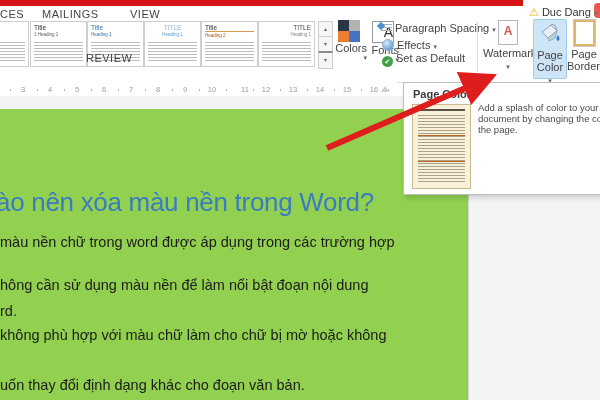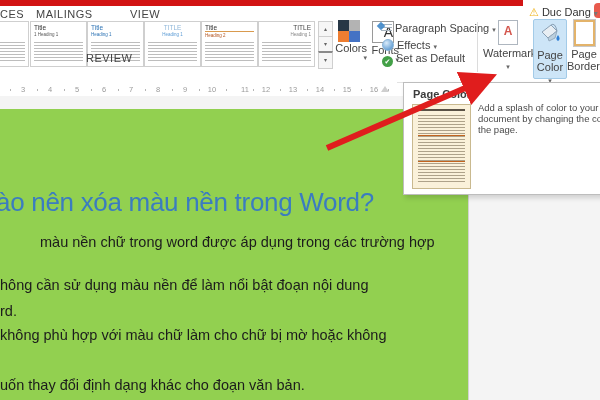--- a/index.html
+++ b/index.html
@@ -219,21 +219,21 @@
       <span class="rnum" style="left: 369px;">16</span>
       <span class="rtick" style="left: 361px;"></span>
       <span class="rtick" style="left: 388px;"></span>
     </div>
   <div class="rmark" style="left:381px;top:86px;"></div>
 
   <div class="abs" id="doc-area">
     <div id="page" style="background: rgb(146, 208, 80);">
       <div id="doc-heading" style="color: rgb(59, 124, 192);">ào nên xóa màu nền trong Word?</div>
       <div id="doc-lines">
-          <div class="doc-line" style="top: 125px; padding-left: 40px;">màu nền chữ trong word được áp dụng trong các trường hợp</div>
+          <div class="doc-line" style="top: 125px;">màu nền chữ trong word được áp dụng trong các trường hợp</div>
           <div class="doc-line" style="top: 168px;">hông cần sử dụng màu nền để làm nổi bật đoạn nội dung</div>
           <div class="doc-line" style="top: 194px;">rd.</div>
           <div class="doc-line" style="top: 218px;">không phù hợp với màu chữ làm cho chữ bị mờ hoặc không</div>
           <div class="doc-line" style="top: 244px; margin-top: 45px;">ội dung.</div>
           <div class="doc-line" style="top: 268px;">uốn thay đổi định dạng khác cho đoạn văn bản.</div>
         </div>
     </div>
   </div>
 
   <div class="abs" id="tooltip">
@@ -254,16 +254,16 @@
   <svg id="arrow-svg" width="600" height="400">
     <defs>
       <marker id="ah" markerWidth="6" markerHeight="6" refX="4" refY="3" orient="auto">
         <path d="M0,0 L6,3 L0,6 Z" fill="#e01d1d"></path>
       </marker>
     </defs>
     <line x1="327" y1="148" x2="486" y2="79" stroke="#e01d1d" stroke-width="6" marker-end="url(#ah)"></line>
   </svg>
 
 <span class="abs menu-item" style="left: 0px;">CES</span>
-    <span class="abs menu-item" style="left: 36px; text-align: center;">MAILINGS</span>
+    <span class="abs menu-item" style="left: 42px; text-align: center;">MAILINGS</span>
     <span class="abs menu-item" style="left: 86px; margin-top: 44px;">REVIEW</span>
     <span class="abs menu-item" style="left: 130px;">VIEW</span>
   </div>
 
 </body></html>

